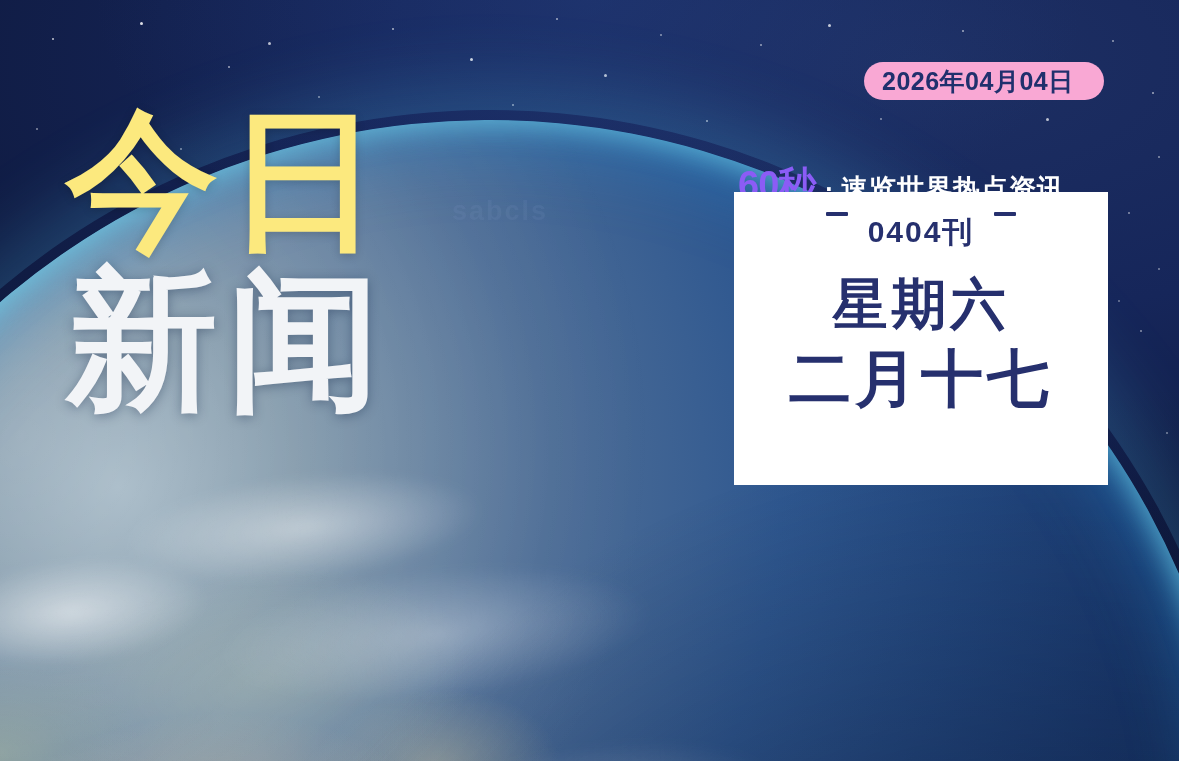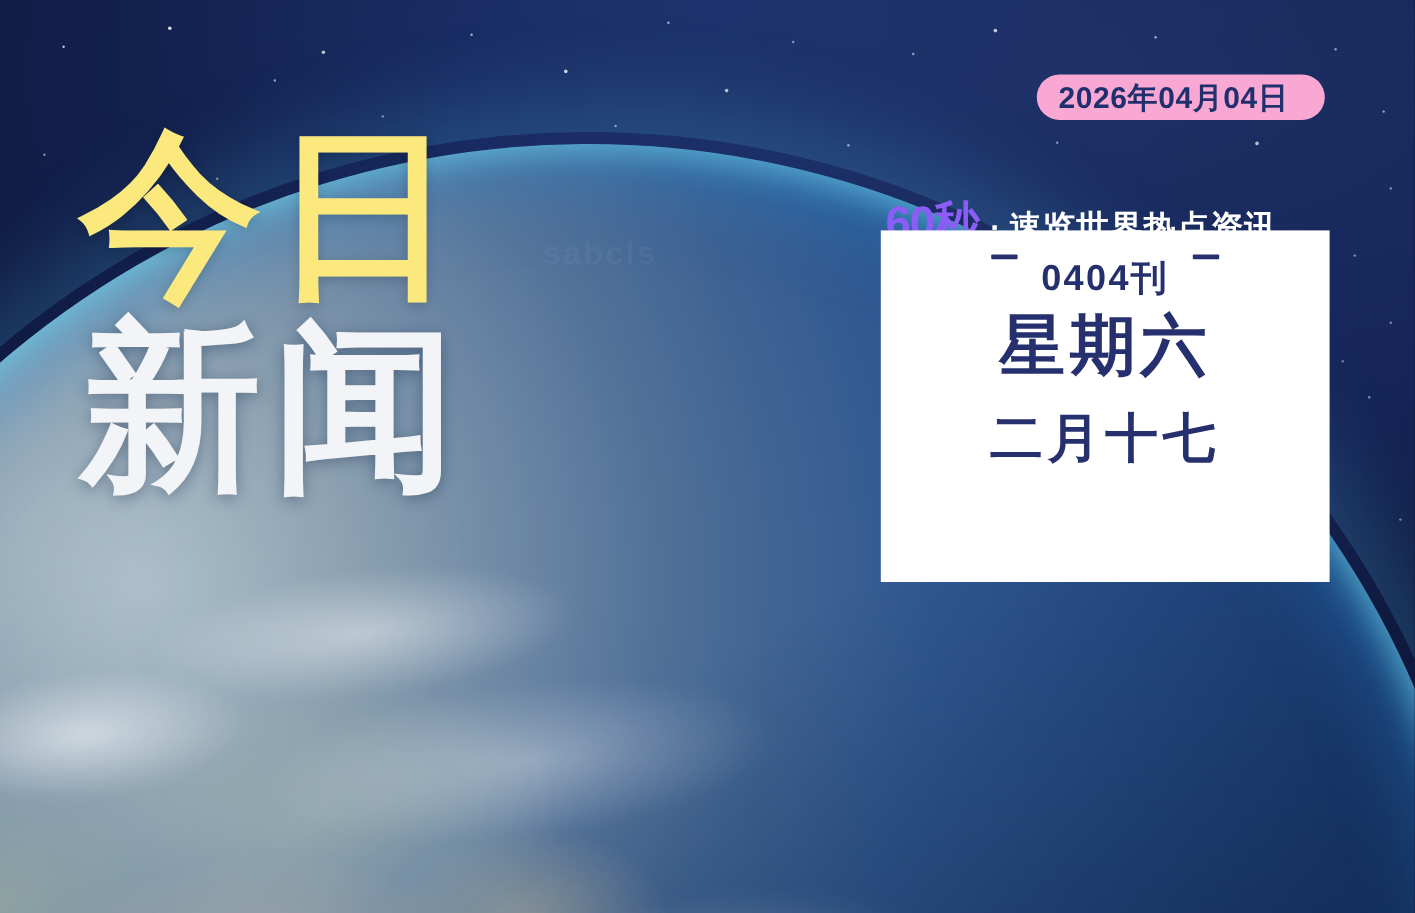--- a/index.html
+++ b/index.html
@@ -214,28 +214,28 @@
     display: inline-block;
     width: 22px;
     height: 4px;
     background: #26306e;
     border-radius: 1px;
   }
   .weekday {
     font-size: 55px;
     font-weight: 700;
     letter-spacing: 4px;
-    margin-top: 8px;
+    margin-top: 24px;
     line-height: 1;
   }
   .lunar {
-    font-size: 44px;
+    font-size: 62px;
     font-weight: 700;
     letter-spacing: 4px;
-    margin-top: 28px;
+    margin-top: 16px;
     line-height: 1;
   }
 
   
   .title-block {
     position: absolute;
     left: 66px;
     top: 108px;
     width: 420px;
   }

